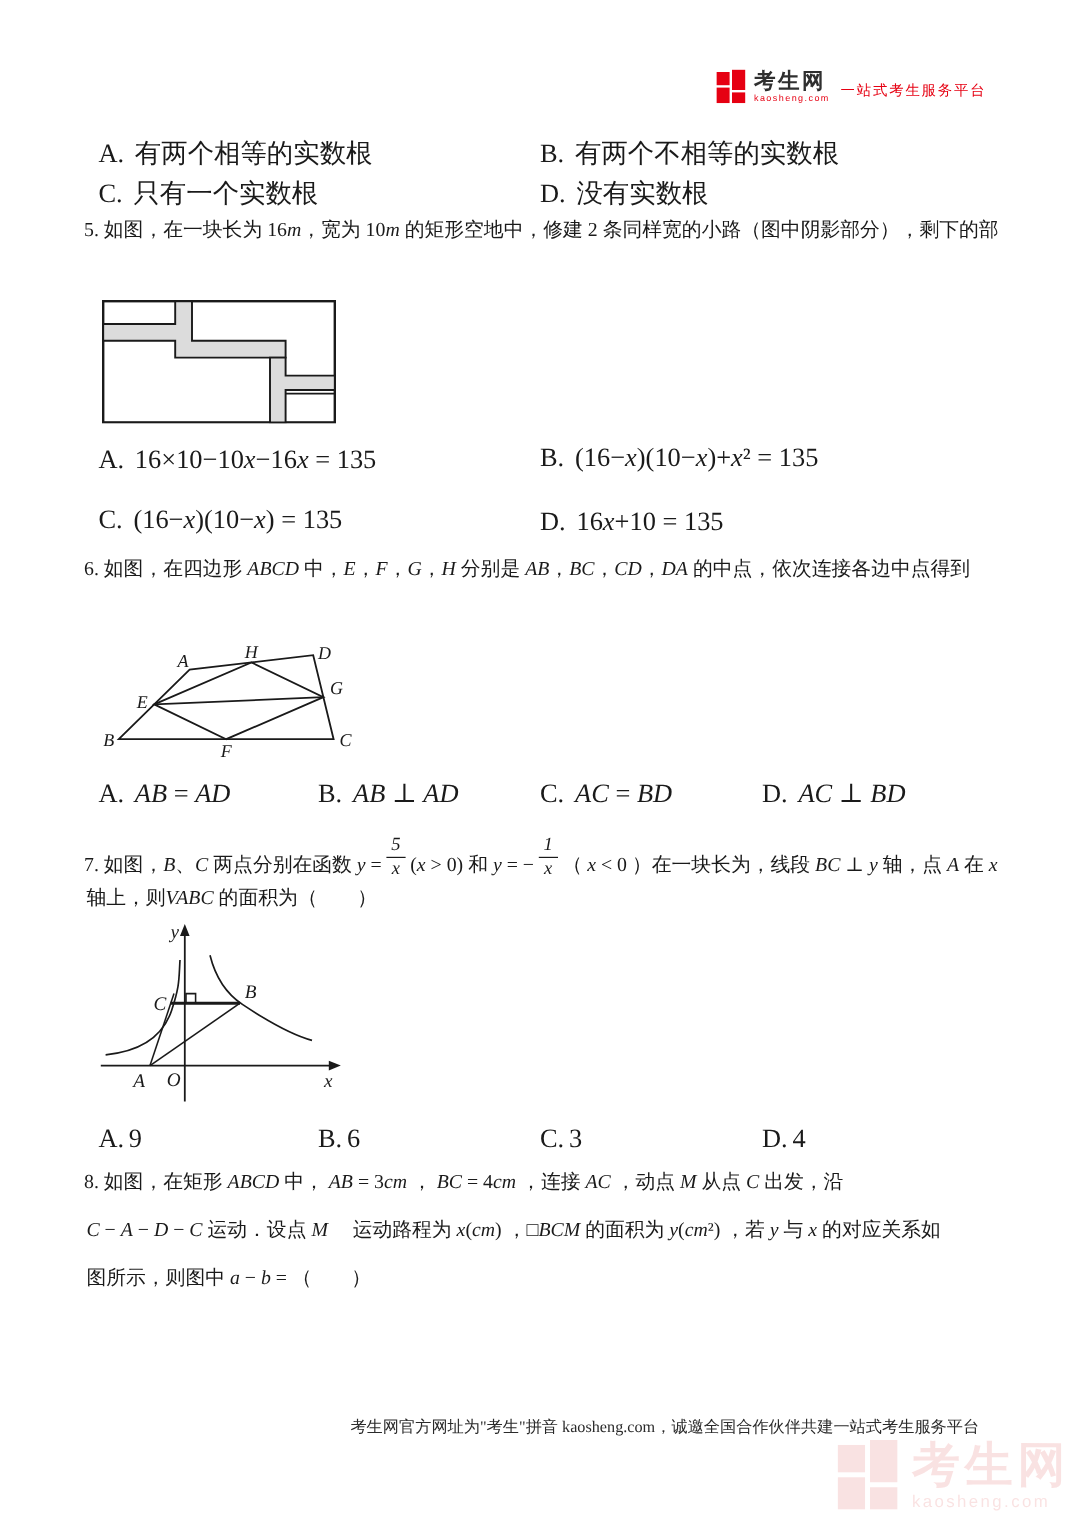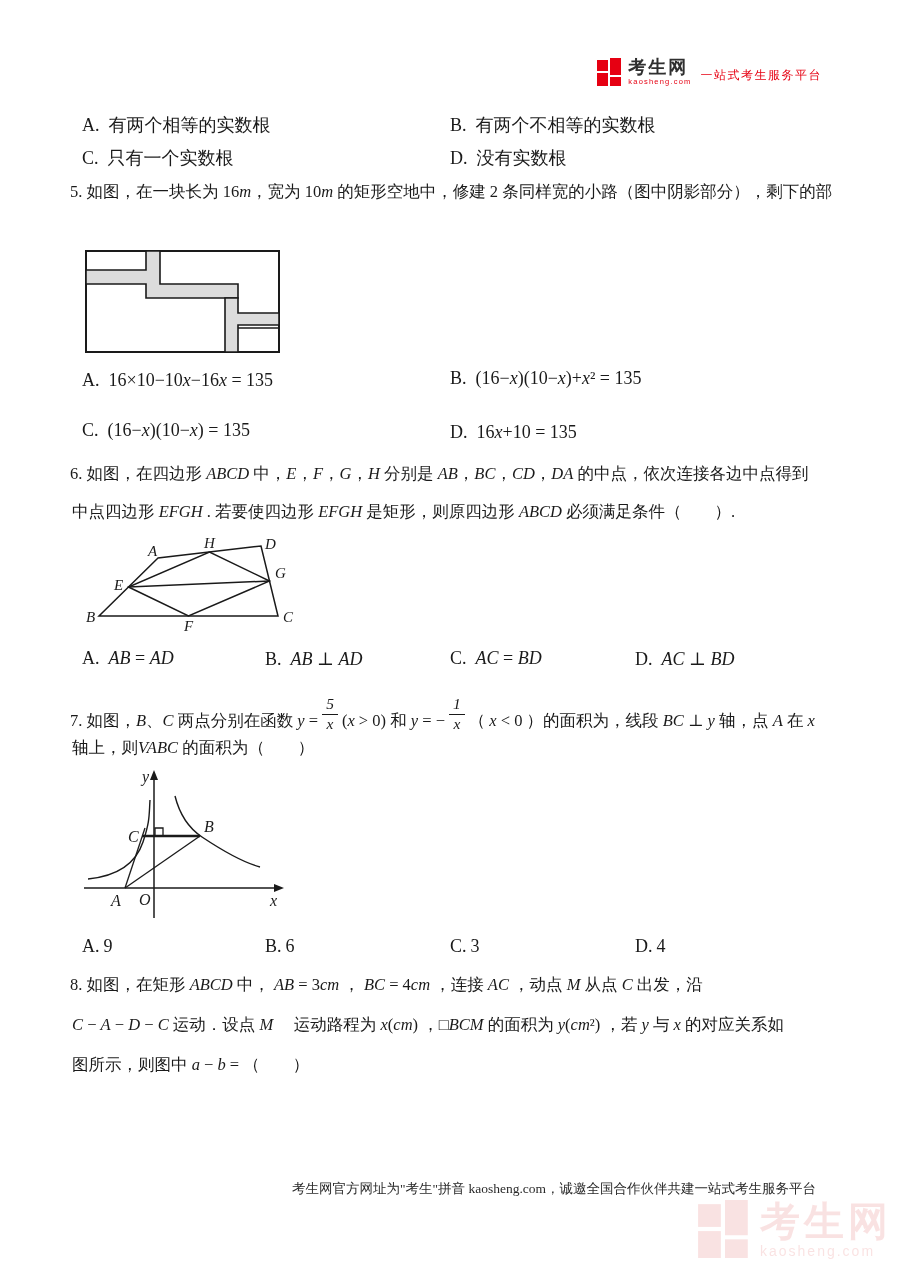--- a/index.html
+++ b/index.html
@@ -4,21 +4,21 @@
 <style>
   html,body{margin:0;padding:0;background:#ffffff;}
   .page{
     position:relative; width:900px; height:1273px; margin:0 auto;
     background:#ffffff; overflow:hidden;
     font-family:"Liberation Serif","DejaVu Serif",serif;
     color:#1a1a1a;
   }
   .ln{position:absolute; white-space:nowrap; font-size:16.5px; line-height:1.25;}
   .mth i{font-style:italic;}
-  .opt{position:absolute; white-space:nowrap; font-size:18px;}
+  .opt{position:absolute; white-space:nowrap; font-size:22px;}
   .olab{margin-right:9px; font-style:normal;}
   
   .logo{position:absolute; top:58px; right:78px; display:flex; align-items:center;
         font-family:"Liberation Sans","DejaVu Sans",sans-serif;}
   .logo .btxt{margin-left:5px; line-height:1;}
   .bname{font-size:18px; font-weight:bold; color:#2f2f2f; letter-spacing:2px;}
   .bdom{font-size:7.5px; color:#e60012; letter-spacing:1.2px; margin-top:2px;}
   .slogan{font-size:12px; font-weight:normal; color:#e60012; margin-left:9px; letter-spacing:1.5px; margin-top:6px;}
   
   .frac{display:inline-block; text-align:center; vertical-align:-0.95em; margin:0 4px;
@@ -89,21 +89,20 @@
     <span class="olab">B.</span><span class="mth"><span class="mth">(16−<i>x</i>)(10−<i>x</i>)+<i>x</i>² = 135</span></span>
   </div>
   <div class="opt mth" style="left:82px;top:420px">
     <span class="olab">C.</span><span class="mth"><span class="mth">(16−<i>x</i>)(10−<i>x</i>) = 135</span></span>
   </div>
   <div class="opt mth" style="left:450px;top:422px">
     <span class="olab">D.</span><span class="mth"><span class="mth">16<i>x</i>+10 = 135</span></span>
   </div>
 
   <div class="ln mth" style="left:70px;top:464px"><span class="mth">6. </span><span>如图，在四边形</span><span class="mth"> <i>ABCD</i> </span><span>中，</span><span class="mth"><i>E</i></span><span>，</span><span class="mth"><i>F</i></span><span>，</span><span class="mth"><i>G</i></span><span>，</span><span class="mth"><i>H</i> </span><span>分别是</span><span class="mth"> <i>AB</i></span><span>，</span><span class="mth"><i>BC</i></span><span>，</span><span class="mth"><i>CD</i></span><span>，</span><span class="mth"><i>DA</i> </span><span>的中点，依次连接各边中点得到</span></div>
-  <div class="ln mth" style="left:72px;top:502px"><span>中点四边形</span><span class="mth"> <i>EFGH</i> . </span><span>若要使四边形</span><span class="mth"> <i>EFGH</i> </span><span>是矩形，则原四边形</span><span class="mth"> <i>ABCD</i> </span><span>必须满足条件（　　）</span><span class="mth">.</span></div>
 
   <div class="figure" style="left:86px;top:536px">
     <svg width="212" height="96" viewBox="0 0 212 96">
       <g fill="none" stroke="#1a1a1a" stroke-width="1.5">
         <polygon points="72,22 13,80 192,80 175,10"></polygon>
         <polygon points="42.5,51 102.5,80 183.5,45 123.5,16"></polygon>
         <line x1="42.5" y1="51" x2="183.5" y2="45"></line>
       </g>
       <g font-size="15" font-style="italic" fill="#1a1a1a">
         <text x="62" y="20">A</text>
@@ -135,21 +134,21 @@
     <span class="mth"><span class="mth">7. </span><span>如图，</span><span class="mth"><i>B</i></span><span>、</span><span class="mth"><i>C</i> </span><span>两点分别在函数</span><span class="mth"> <i>y</i> = </span></span>
       <span class="frac">
         <span class="num">5</span>
         <span class="den">x</span>
       </span>
       <span class="mth"><span class="mth">(<i>x</i> &gt; 0)  </span><span>和</span><span class="mth"> <i>y</i> = −</span></span>
       <span class="frac">
         <span class="num">1</span>
         <span class="den">x</span>
       </span>
-      <span class="mth"><span>（</span><span class="mth"> <i>x</i> &lt; 0 </span><span>）的面积为，线段</span><span class="mth"> <i>BC</i> ⊥ <i>y</i> </span><span>轴，点</span><span class="mth"> <i>A</i> </span><span>在</span><span class="mth"> <i>x</i></span></span>
+      <span class="mth"><span>（</span><span class="mth"> <i>x</i> &lt; 0 </span><span>）在一块长为，线段</span><span class="mth"> <i>BC</i> ⊥ <i>y</i> </span><span>轴，点</span><span class="mth"> <i>A</i> </span><span>在</span><span class="mth"> <i>x</i></span></span>
   </div>
   <div class="ln mth" style="left:72px;top:738px"><span>轴上，则</span><span class="mth"><i>VABC</i> </span><span>的面积为（　　）</span></div>
 
   <div class="figure" style="left:78px;top:766px">
     <svg width="220" height="158" viewBox="0 0 220 158">
 
       <line x1="76" y1="10" x2="76" y2="152" stroke="#1a1a1a" stroke-width="1.5"></line>
       <line x1="6" y1="122" x2="200" y2="122" stroke="#1a1a1a" stroke-width="1.5"></line>
       <polygon points="76,4 72,14 80,14" fill="#1a1a1a"></polygon>
       <polygon points="206,122 196,118 196,126" fill="#1a1a1a"></polygon>

